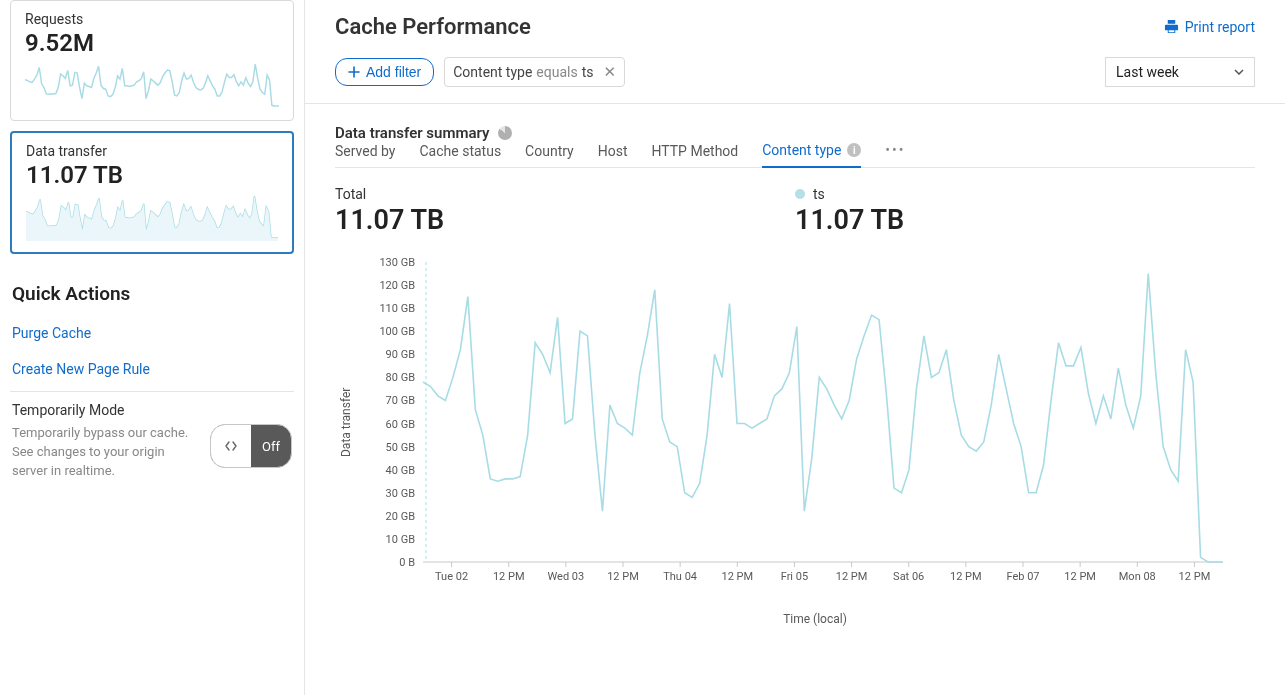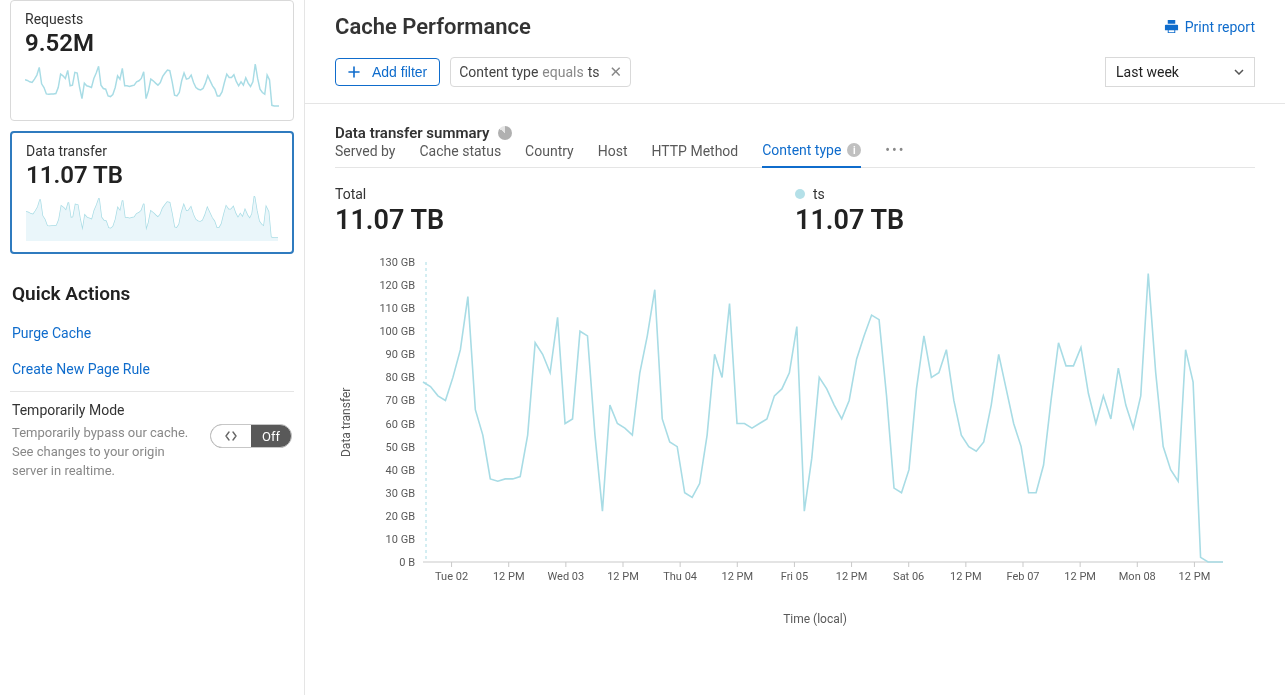--- a/index.html
+++ b/index.html
@@ -14,31 +14,31 @@
 .card-value { font-size: 24px; font-weight: 600; }
 .sparkline { width: 100%; height: 48px; margin-top: 4px; }
 
 .qa-title { font-size: 19px; font-weight: 600; margin: 28px 2px 10px 2px; color: #222; }
 .qa-link { display: block; color: #0f6ccc; font-size: 14px; padding: 10px 2px; text-decoration: none; }
 .qa-hr { border: none; border-top: 1px solid #e5e5e5; margin-top: 4px; }
 
 .devmode { padding: 10px 2px 4px 2px; font-size: 14px; color: #333; }
 .devmode .row { display: flex; align-items: flex-start; gap: 8px; }
 .devmode .desc { color: #888; font-size: 13px; line-height: 1.45; margin-top: 6px; flex:1; }
-.toggle { display: inline-flex; background: #595959; border-radius: 15px; overflow: hidden; cursor: pointer; height:24px; border:1px solid #c7c7c7; }
+.toggle { display: inline-flex; background: #595959; border-radius: 15px; overflow: hidden; cursor: pointer; height:44px; border:1px solid #c7c7c7; }
 .toggle .seg { display:flex; align-items:center; justify-content:center; width: 40px; font-size: 13px; }
 .toggle .icon-seg { background: #fff; color:#666; }
 .toggle .off-seg { color: #fff; }
 
 .header { display: flex; align-items: center; justify-content: space-between; padding: 14px 30px 0 30px; }
 .h-title { font-size: 22px; font-weight: 600; color:#333; }
 .print-link { display:inline-flex; align-items:center; gap:6px; color: #0f6ccc; font-size: 14px; cursor:pointer; }
 
 .filter-row { display:flex; align-items:center; padding: 18px 30px 16px 30px; border-bottom: 1px solid #e5e5e5; gap:10px; }
-.btn-outline { border:1px solid #0f6ccc; color:#0f6ccc; background:#fff; border-radius:4px; padding:5px 12px; font-size:14px; cursor:pointer; display:inline-flex; align-items:center; gap:12px;text-align:right; }
+.btn-outline { border:1px solid #0f6ccc; color:#0f6ccc; background:#fff; border-radius:12px; padding:5px 12px; font-size:14px; cursor:pointer; display:inline-flex; align-items:center; gap:6px;text-align:right; }
 .chip { border:1px solid #d9d9d9; border-radius:4px; padding:5px 8px; display:inline-flex; align-items:center; gap:4px; font-size:14px; color:#444; }
 .chip .chip-mid { color:#888; }
 .chip .chip-close { margin-left:6px; color:#888; cursor:pointer; font-size:15px; }
 .select-drop { margin-left:auto; border:1px solid #d9d9d9; border-radius:0; padding:6px 10px; font-size:14px; display:flex; align-items:center; gap:30px; cursor:pointer; min-width:150px; justify-content:space-between; }
 
 .body-area { padding: 20px 30px 10px 30px; }
 .summary-title { font-size: 15px; font-weight:600; color:#333; display:flex; align-items:center; gap:8px; }
 .pie-icon { width:14px; height:14px; display:inline-block; border-radius:50%; background: conic-gradient(#b0b0b0 0 85%, #e5e5e5 85% 100%); }
 .tabs { display:flex; gap:24px; border-bottom:1px solid #e5e5e5; }
 .tab-item { padding:0 0 8px 0; color:#595959; cursor:pointer; display:flex; align-items:center; gap:6px; }

